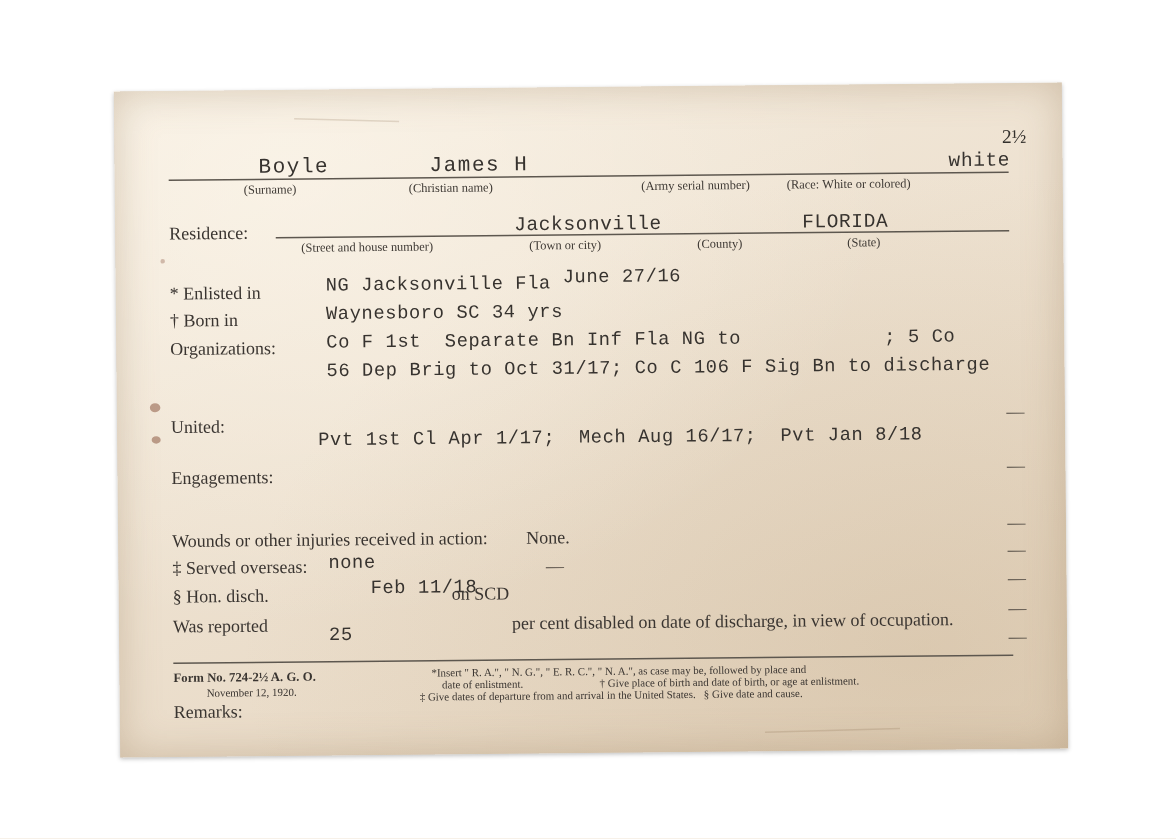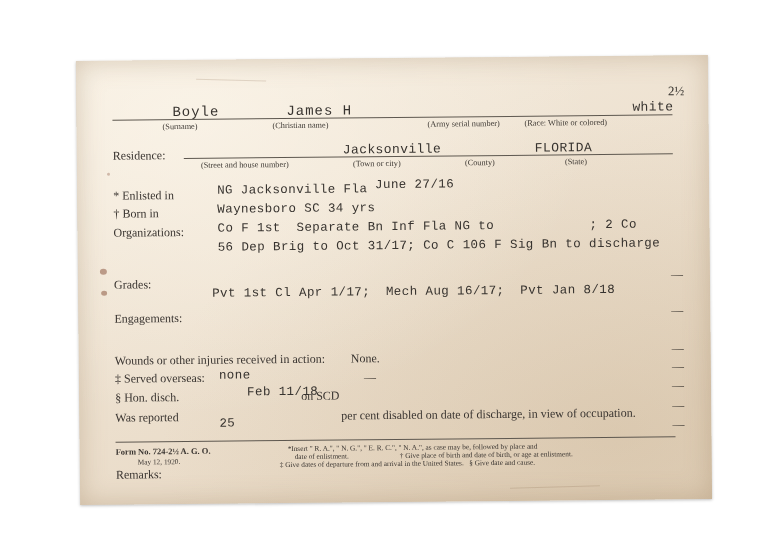--- a/index.html
+++ b/index.html
@@ -158,24 +158,24 @@
 
       <div class="print" style="left:36px; top:128px; font-size:12px;">* Enlisted in</div>
       <div class="typed" style="left:140px; top:124px;">NG Jacksonville Fla</div>
       <div class="typed" style="left:298px; top:120px;">June 27/16</div>
 
       <div class="print" style="left:36px; top:146px; font-size:12px;">† Born in</div>
       <div class="typed" style="left:140px; top:143px;">Waynesboro SC 34 yrs</div>
 
       <div class="print" style="left:36px; top:165px; font-size:12px;">Organizations:</div>
       <div class="typed" style="left:140px; top:162px;">Co F 1st  Separate Bn Inf Fla NG to</div>
-      <div class="typed" style="left:512px; top:162px;">; 2 Co</div>
+      <div class="typed" style="left:512px; top:162px;">; 5 Co</div>
       <div class="typed" style="left:140px; top:181px;">56 Dep Brig to Oct 31/17; Co C 106 F Sig Bn to discharge</div>
 
-      <div class="print" style="left:36px; top:217px; font-size:12px;">Grades:</div>
+      <div class="print" style="left:36px; top:217px; font-size:12px;">United:</div>
       <div class="typed" style="left:134px; top:227px;">Pvt 1st Cl Apr 1/17;  Mech Aug 16/17;  Pvt Jan 8/18</div>
 
       <div class="print" style="left:36px; top:251px; font-size:12px;">Engagements:</div>
       <div class="typed" style="left:140px; top:251px;"></div>
 
       <div class="print" style="left:36px; top:293px; font-size:12px;">Wounds or other injuries received in action:</div>
       <div class="print" style="left:272px; top:293px; font-size:12px;">None.</div>
 
       <div class="print" style="left:36px; top:311px; font-size:12px;">‡ Served overseas:</div>
       <div class="typed" style="left:140px; top:309px;">none</div>
@@ -195,21 +195,21 @@
       <div class="dash" style="left:593px; top:304px;">—</div>
       <div class="dash" style="left:593px; top:323px;">—</div>
       <div class="dash" style="left:593px; top:343px;">—</div>
       <div class="dash" style="left:593px; top:362px;">—</div>
       <div class="dash" style="left:593px; top:212px;">—</div>
       <div class="dash" style="left:593px; top:248px;">—</div>
       <div class="dash" style="left:285px; top:312px;">—</div>
 
       <div class="footer-rule"></div>
       <div class="print small bold" style="left:36px; top:386px;">Form No. 724-2½ A. G. O.</div>
-      <div class="print tiny" style="left:58px; top:397px;">May 12, 1920.</div>
+      <div class="print tiny" style="left:58px; top:397px;">November 12, 1920.</div>
 
       <div class="print tiny" style="left:208px; top:385px;">*Insert " R. A.", " N. G.", " E. R. C.", " N. A.", as case may be, followed by place and</div>
       <div class="print tiny" style="left:215px; top:393px;">date of enlistment.</div>
       <div class="print tiny" style="left:320px; top:393px;">† Give place of birth and date of birth, or age at enlistment.</div>
       <div class="print tiny" style="left:200px; top:401px;">‡ Give dates of departure from and arrival in the United States.   § Give date and cause.</div>
 
       <div class="stain" style="left:22px; top:208px; width:7px; height:6px;"></div>
       <div class="stain" style="left:23px; top:230px; width:6px; height:5px;"></div>
       <div class="stain" style="left:30px; top:112px; width:3px; height:3px; background:rgba(120,60,35,0.3);"></div>
       <div class="fiber" style="left:120px; top:20px; width:70px; height:1px; transform:rotate(2deg);"></div>

